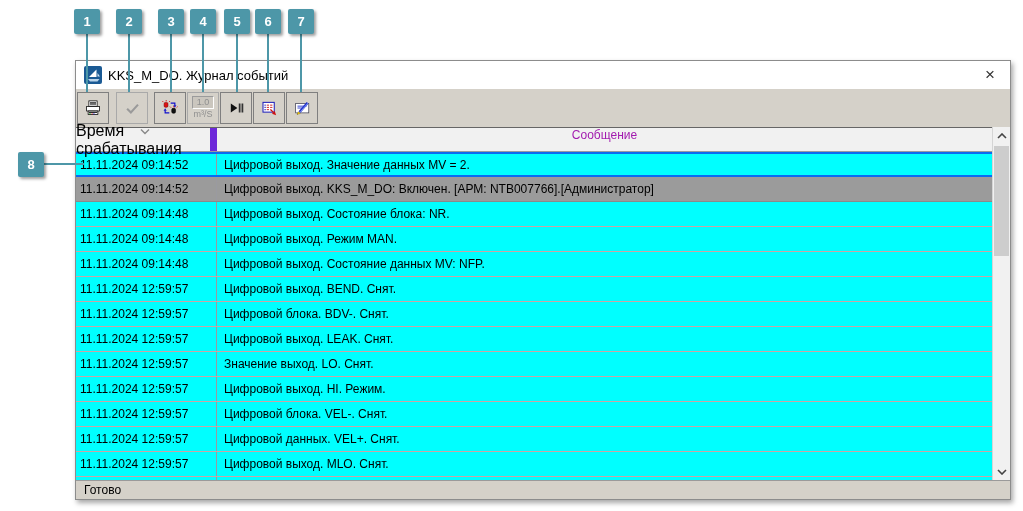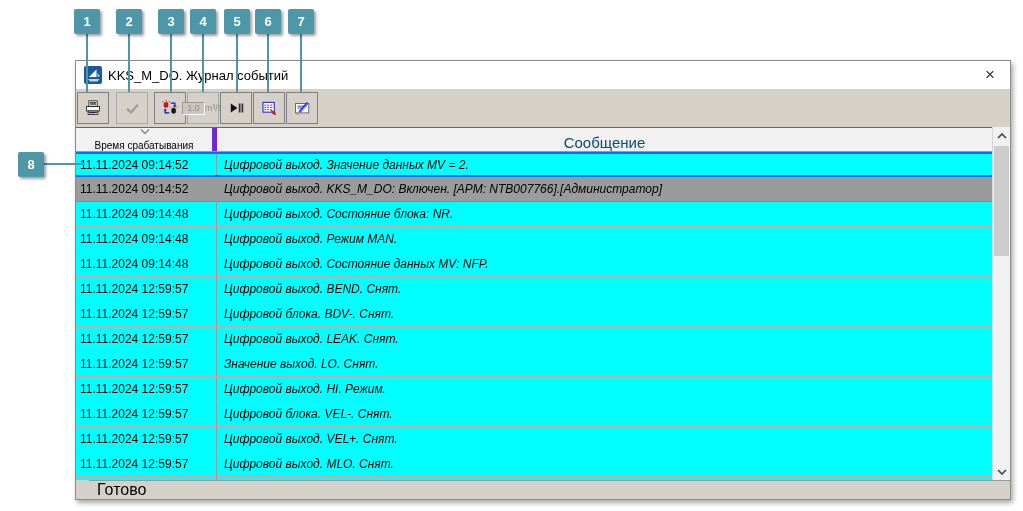--- a/index.html
+++ b/index.html
@@ -21,49 +21,49 @@
   .titlebar{position:absolute;left:0;top:0;right:0;height:28px;background:#fff;display:flex;align-items:center;padding:0 6px;box-sizing:border-box;}
   .title-icon{width:18px;height:18px;margin:0 6px 0 2px;flex:0 0 auto;}
   .title-text{font-size:13px;color:#000;}
   .close-btn{margin-left:auto;width:28px;text-align:center;font-size:17px;color:#333;line-height:28px;}
 
   .toolbar{position:absolute;left:0;top:28px;right:0;height:38px;background:var(--chrome,#d5d1c9);display:flex;align-items:center;padding-left:1px;}
   .tbtn{width:32px;height:32px;box-sizing:border-box;background:var(--chrome,#d5d1c9);border:1px solid #7f7f7f;
         display:flex;align-items:center;justify-content:center;flex:0 0 auto;}
   .tbtn.disabled{border-color:#a9a9a9;}
   .m2{margin-left:7px}.m3{margin-left:6px}.m1{margin-left:1px}
-  .units{display:flex;flex-direction:row;align-items:center;}
+  .units{display:flex;flex-direction:column;align-items:center;}
   .units-top{font-size:9px;color:#8f8f8f;border:1px solid;border-color:#9b9b9b #fdfdfd #fdfdfd #9b9b9b;background:#cac6be;padding:0 4px;line-height:11px;}
   .units-bot{font-size:9px;color:#8f8f8f;line-height:11px;}
 
   
   .grid{position:absolute;left:0;top:66px;right:18px;bottom:19px;display:flex;flex-direction:column;background:var(--rowCyan,#00ffff);}
   .thead{height:25px;flex:0 0 auto;box-sizing:border-box;background:var(--headerBg,#f1f1f1);
          border-top:1px solid #666;border-bottom:1px solid #9a9a9a;display:flex;position:relative;}
-  .th1{width:141px;box-sizing:border-box;border-right:5px solid #6d28d9;display:flex;align-items:flex-end;justify-content:center;font-size:10px;color:#000;position:relative;}
-  .th2{flex:1;display:flex;align-items:flex-end;justify-content:center;font-size:15px;color:#0c4a6e;}
+  .th1{width:141px;box-sizing:border-box;border-right:7px solid #6d28d9;display:flex;align-items:center;justify-content:center;font-size:16px;color:#000;position:relative;}
+  .th2{flex:1;display:flex;align-items:flex-start;justify-content:center;font-size:12px;color:#a21caf;}
   .sort-ind{position:absolute;left:63px;top:0;}
   .tbody{flex:0 0 auto;}
   .row{height:25px;box-sizing:border-box;background:var(--rowCyan,#00ffff);border-bottom:1px solid var(--rowSep,#cfa3a3);display:flex;font-size:12px;color:#000;}
   .row.focused{border-top:2px solid var(--focusBlue,#0a6cf0);border-bottom:2px solid var(--focusBlue,#0a6cf0);}
   .row.selected{background:var(--rowSelected,#9b9b9b);border-bottom:1px solid #8a8a8a;}
   .cell-time{width:141px;box-sizing:border-box;border-right:1px solid var(--colSep,#9a9aa0);display:flex;align-items:center;padding-left:4px;}
-  .cell-msg{flex:1;display:flex;align-items:center;padding-left:7px;font-style:italic;}
+  .cell-msg{flex:1;display:flex;align-items:center;padding-left:7px;}
   .partial{flex:1;min-height:0;position:relative;}
   .partial::before{content:"";position:absolute;left:140px;top:0;bottom:0;width:1px;background:var(--colSep,#9a9aa0);}
 
   
   .vscroll{position:absolute;top:66px;right:0;bottom:19px;width:18px;background:#f1f1f1;border-left:1px solid #d5d5d5;box-sizing:border-box;}
   .sb-arrow{position:absolute;left:0;width:17px;height:17px;display:flex;align-items:center;justify-content:center;}
   .sb-up{top:0}.sb-down{bottom:0}
   .sb-thumb{position:absolute;left:1px;right:1px;top:19px;height:110px;background:#cdcdcd;}
 
   
-  .statusbar{position:absolute;left:13px;right:0;bottom:0;height:19px;box-sizing:border-box;background:var(--chrome,#d5d1c9);
-             border-top:1px solid #9a9a9a;font-size:16px;color:#000;display:flex;align-items:center;padding-left:8px;}
+  .statusbar{position:absolute;left:0;right:0;bottom:0;height:19px;box-sizing:border-box;background:var(--chrome,#d5d1c9);
+             border-top:1px solid #9a9a9a;font-size:12px;color:#000;display:flex;align-items:center;padding-left:8px;}
 </style>
 </head>
 <body>
 
 <div>
   <div class="vline l1"></div>
   <div class="vline l2"></div>
   <div class="vline l3"></div>
   <div class="vline l4"></div>
   <div class="vline l5"></div>
@@ -211,21 +211,21 @@
         <div class="row">
     <div class="cell-time">11.11.2024 12:59:57</div>
     <div class="cell-msg">Цифровой выход. HI. Режим.</div>
   </div>
         <div class="row">
     <div class="cell-time">11.11.2024 12:59:57</div>
     <div class="cell-msg">Цифровой блока. VEL-. Снят.</div>
   </div>
         <div class="row">
     <div class="cell-time">11.11.2024 12:59:57</div>
-    <div class="cell-msg">Цифровой выход. VEL+. Снят.</div>
+    <div class="cell-msg">Цифровой данных. VEL+. Снят.</div>
   </div>
         <div class="row">
     <div class="cell-time">11.11.2024 12:59:57</div>
     <div class="cell-msg">Цифровой выход. MLO. Снят.</div>
   </div>
       </div>
     <div class="partial"></div>
   </div>
 
   <div class="vscroll">

